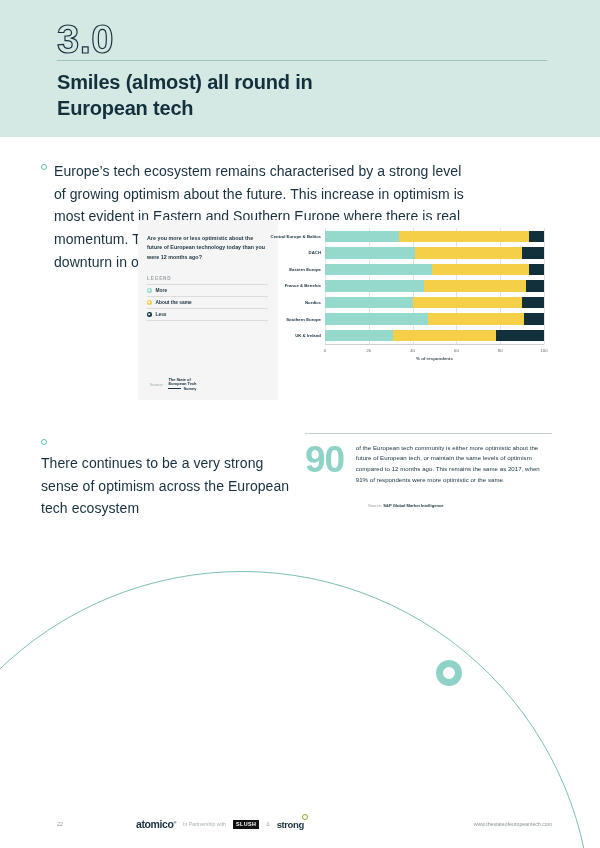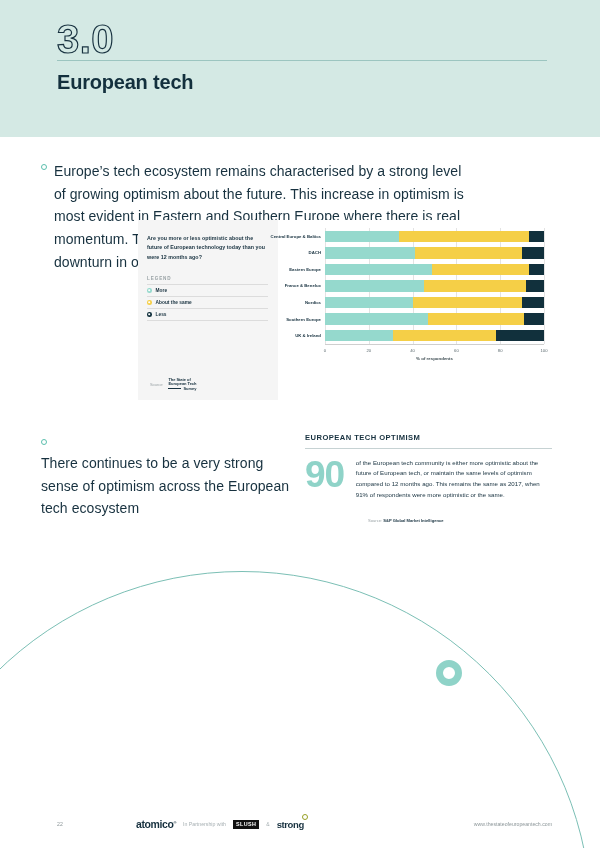--- a/index.html
+++ b/index.html
@@ -362,20 +362,21 @@
 </head>
 <body>
 
 <div class="deco-arc"></div>
 <div class="deco-donut"></div>
 
 <div class="header-band"></div>
 <div class="chapter-number">3.0</div>
 <div class="header-rule"></div>
 <div class="page-title">
+  <div>Smiles (almost) all round in</div>
   <div>European tech</div>
 </div>
 
 <div class="bullet" id="bullet-1">
   <span class="bullet-dot"></span>
   <span class="bullet-text">Europe’s tech ecosystem remains characterised by a strong level of growing optimism about the future. This increase in optimism is most evident in Eastern and Southern Europe where there is real momentum. The UK, perhaps unsurprisingly, registered the largest downturn in optimism by a wide margin.</span>
 </div>
 
 <div class="chart-card">
 
@@ -488,21 +489,20 @@
     <span class="sot-rule"></span><span>Survey</span>
   </span>
 </div>
 
 <div class="bullet" id="bullet-2">
   <span class="bullet-dot"></span>
   <span class="bullet-text">There continues to be a very strong sense of optimism across the European tech ecosystem</span>
 </div>
 
 <div class="stat-panel">
-  <div class="stat-heading">EUROPEAN TECH OPTIMISM</div>
   <div class="stat-rule"></div>
   <div class="stat-body">
     <div class="stat-number">90</div>
     <div class="stat-text">of the European tech community is either more optimistic about the future of European tech, or maintain the same levels of optimism compared to 12 months ago. This remains the same as 2017, when 91% of respondents were more optimistic or the same.</div>
   </div>
   <div class="stat-source">
     <span>Source:</span>
     <b>S&amp;P Global Market Intelligence</b>
   </div>
 </div>

